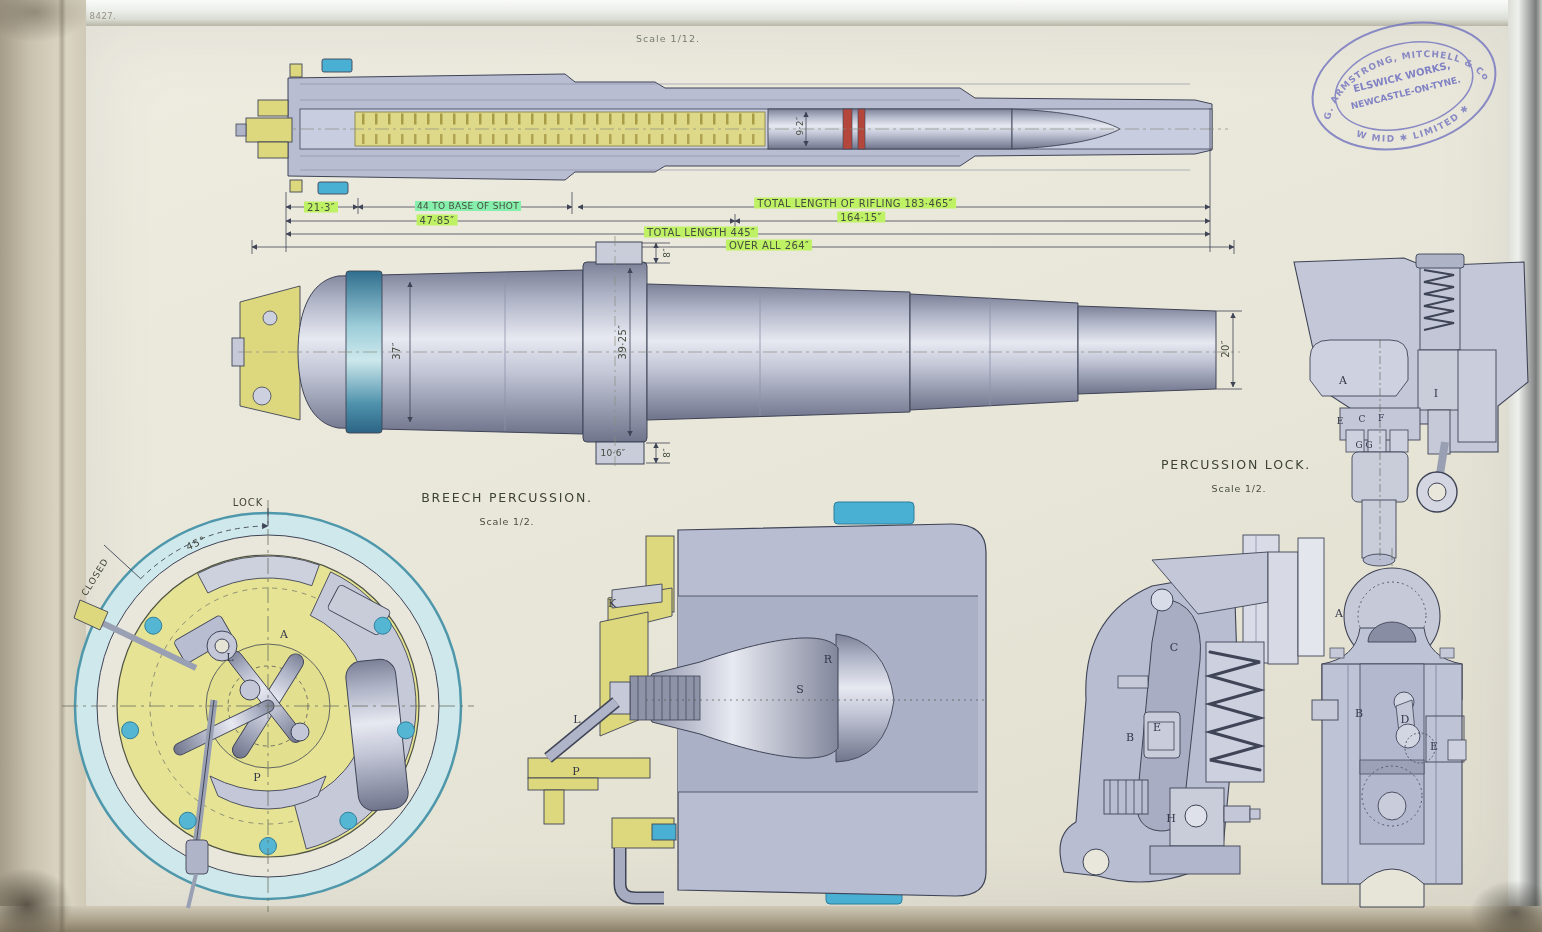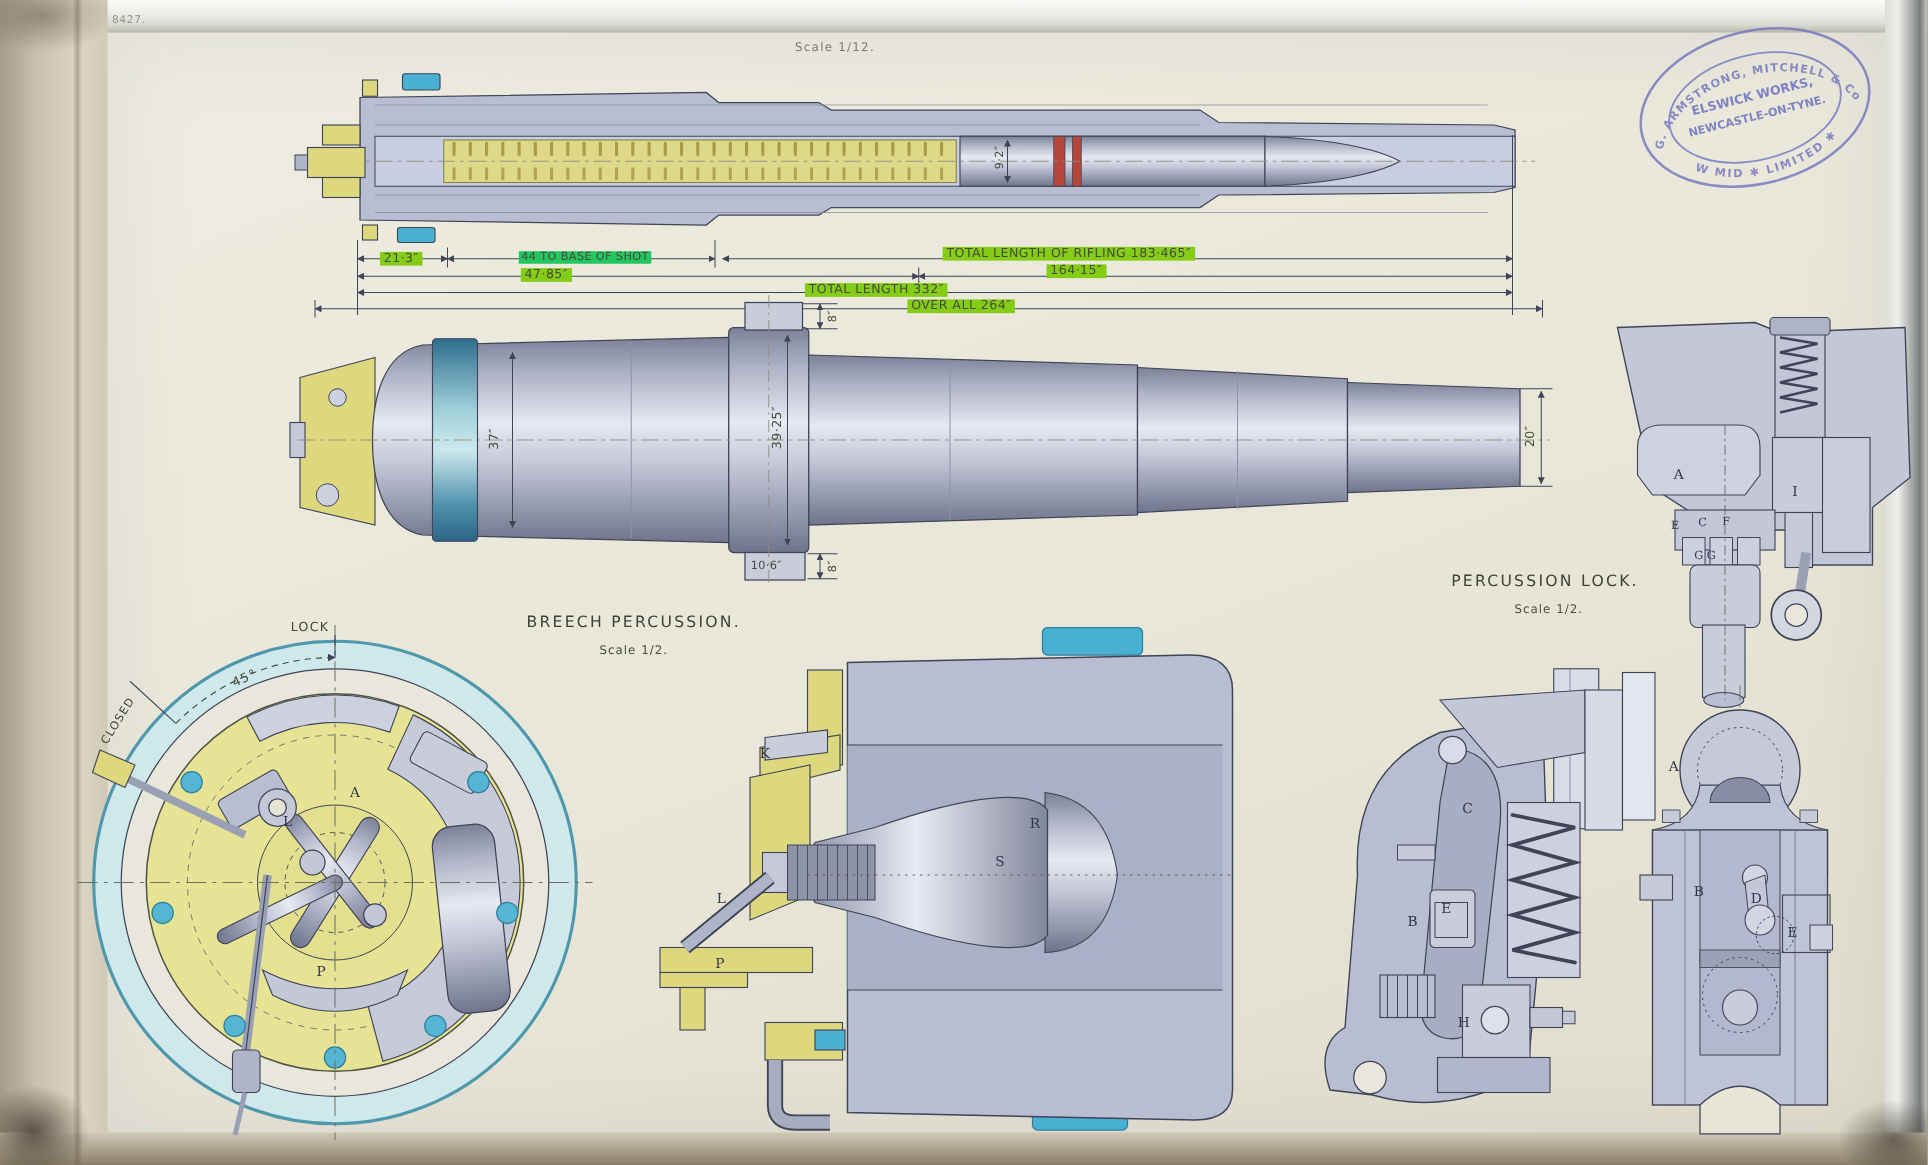--- a/index.html
+++ b/index.html
@@ -11,22 +11,22 @@
   .edge-bottom{left:0;top:906px;width:1542px;height:26px;background:linear-gradient(180deg,#cfc9b6 0%,#a89e88 60%,#887e68 100%);}
   .smudge{position:absolute;pointer-events:none;}
   .sm-bl{left:-18px;top:868px;width:90px;height:74px;background:radial-gradient(closest-side,rgba(35,28,18,.65),rgba(35,28,18,0));}
   .sm-br{left:1470px;top:880px;width:90px;height:64px;background:radial-gradient(closest-side,rgba(30,26,18,.55),rgba(30,26,18,0));}
   .sm-tl{left:-20px;top:-18px;width:110px;height:60px;background:radial-gradient(closest-side,rgba(60,52,40,.4),rgba(60,52,40,0));}
   .gutter{left:58px;top:0;width:8px;height:932px;background:linear-gradient(90deg,rgba(90,80,62,0),rgba(90,80,62,.35),rgba(90,80,62,0));}
   .plate{position:absolute;left:84px;top:24px;width:1424px;height:882px;background:linear-gradient(160deg,#eeece0 0%,#e8e6d8 55%,#e0ddcd 100%);border:1px solid #767b8b;box-shadow:inset 0 0 70px rgba(125,130,145,.14);}
   svg.draw{position:absolute;left:0;top:0;width:1542px;height:932px;}
   .lyr{position:absolute;left:0;top:0;width:1226px;height:932px;}
   .lbl{position:absolute;transform:translate(-50%,-50%);white-space:nowrap;color:#474c40;}
-  .dim{font-size:10px;letter-spacing:.4px;background:#84cc16;padding:0 3px;}
-  .dimsm{font-size:9px;letter-spacing:.3px;background:#22c55e;padding:0 2px;}
+  .dim{font-size:10px;letter-spacing:.4px;background:#bef264;padding:0 3px;}
+  .dimsm{font-size:9px;letter-spacing:.3px;background:#86efac;padding:0 2px;}
   .nob{background:none;padding:0;}
   .ser{font-family:"DejaVu Serif",serif;font-size:11px;color:#33374a;}
   .sersm{font-family:"DejaVu Serif",serif;font-size:9px;color:#33374a;}
   .ttl{font-size:14.5px;letter-spacing:2.5px;color:#4d5246;opacity:.55;}
   .tsc{font-size:9.5px;letter-spacing:1px;color:#4a4f42;opacity:.7;}
   .sct{font-size:12.5px;letter-spacing:1.8px;color:#3d4236;}
   .scl{font-size:9.5px;letter-spacing:.8px;color:#484d40;}
   .tiny{font-size:8.5px;letter-spacing:.5px;color:#8a8576;opacity:.85;}
   .capt{font-size:10px;letter-spacing:1px;color:#3f4437;}
 </style>
@@ -332,21 +332,21 @@
 
   <div class="lyr">
     <span class="lbl tiny" style="left:103px;top:16px;">8427.</span>
     <span class="lbl tsc" style="left:668px;top:38px;">Scale 1/12.</span>
 
     <span class="lbl dim" style="left:321px;top:207px;">21·3″</span>
     <span class="lbl dimsm" style="left:468px;top:206px;">44 TO BASE OF SHOT</span>
     <span class="lbl dim" style="left:855px;top:203px;">TOTAL LENGTH OF RIFLING 183·465″</span>
     <span class="lbl dim" style="left:437px;top:220px;">47·85″</span>
     <span class="lbl dim" style="left:861px;top:217px;text-align:center;">164·15″</span>
-    <span class="lbl dim" style="left:701px;top:232px;">TOTAL LENGTH 332″</span>
+    <span class="lbl dim" style="left:701px;top:232px;">TOTAL LENGTH 445″</span>
     <span class="lbl dim" style="left:769px;top:245px;">OVER ALL 264″</span>
     <span class="lbl dimsm nob" style="left:800px;top:126px;transform:translate(-50%,-50%) rotate(-90deg);">9·2″</span>
 
     <span class="lbl dim nob" style="left:396px;top:351px;transform:translate(-50%,-50%) rotate(-90deg);">37″</span>
     <span class="lbl dim nob" style="left:622px;top:342px;transform:translate(-50%,-50%) rotate(-90deg);">39·25″</span>
     <span class="lbl dimsm nob" style="left:667px;top:253px;transform:translate(-50%,-50%) rotate(-90deg);">8″</span>
     <span class="lbl dimsm nob" style="left:667px;top:453px;transform:translate(-50%,-50%) rotate(-90deg);">8″</span>
     <span class="lbl dimsm nob" style="left:613px;top:453px;">10·6″</span>
     <span class="lbl dim nob" style="left:1225px;top:349px;transform:translate(-50%,-50%) rotate(-90deg);">20″</span>
 

